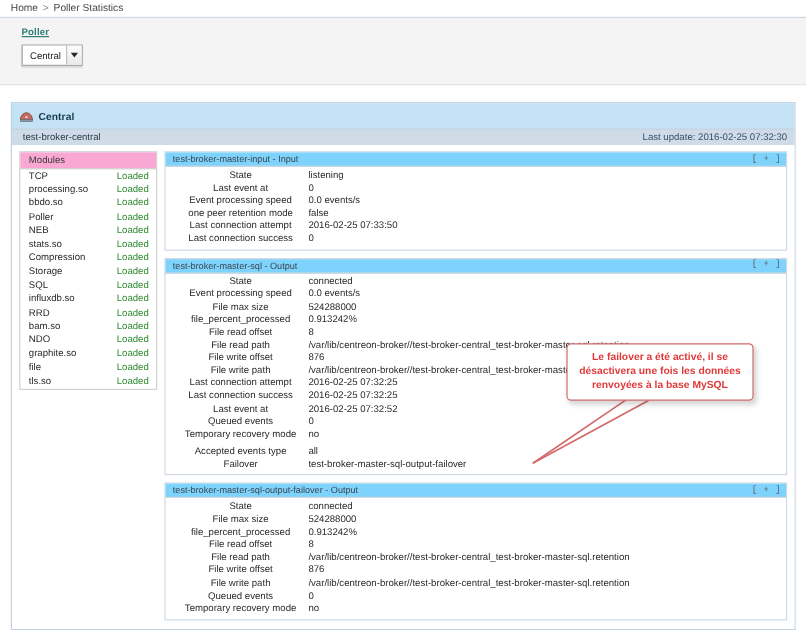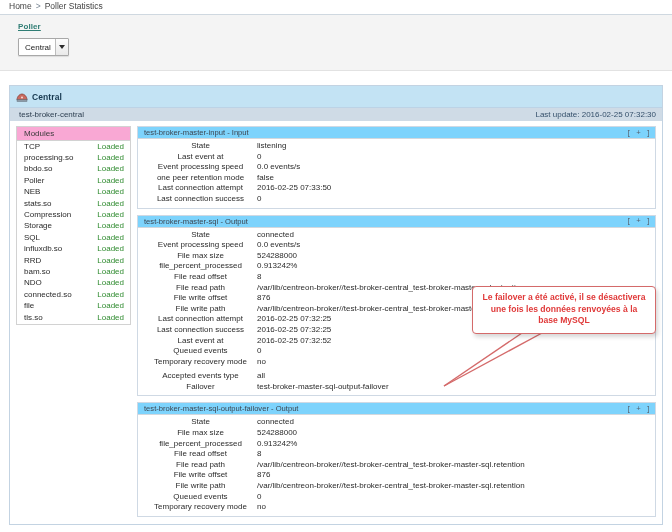--- a/index.html
+++ b/index.html
@@ -179,21 +179,21 @@
   }
   .prow .k { width: 113px; flex: 0 0 113px; color: #2b2b2b; text-align: center; }
   .prow .v { flex: 1 1 auto; color: #2b2b2b; overflow: hidden; text-overflow: clip; }
   .prow.spaced { margin-top: 4px; }
 
   
   .callout {
     position: absolute;
     left: 472px;
     top: 286px;
-    width: 184px;
+    width: 156px;
     border: 1.4px solid #d46a6a;
     border-radius: 4px;
     background: #ffffff;
     box-shadow: 2px 3px 4px rgba(0,0,0,.16);
     padding: 5px 7px 6px 7px;
     z-index: 40;
   }
   .callout .ctext {
     font-size: 8.6px;
     line-height: 11.6px;
@@ -291,21 +291,21 @@
             </div>
             <div class="mrow">
               <span>bam.so</span>
               <span class="st">Loaded</span>
             </div>
             <div class="mrow">
               <span>NDO</span>
               <span class="st">Loaded</span>
             </div>
             <div class="mrow">
-              <span>connected.so</span>
+              <span>graphite.so</span>
               <span class="st">Loaded</span>
             </div>
             <div class="mrow">
               <span>file</span>
               <span class="st">Loaded</span>
             </div>
             <div class="mrow">
               <span>tls.so</span>
               <span class="st">Loaded</span>
             </div>

